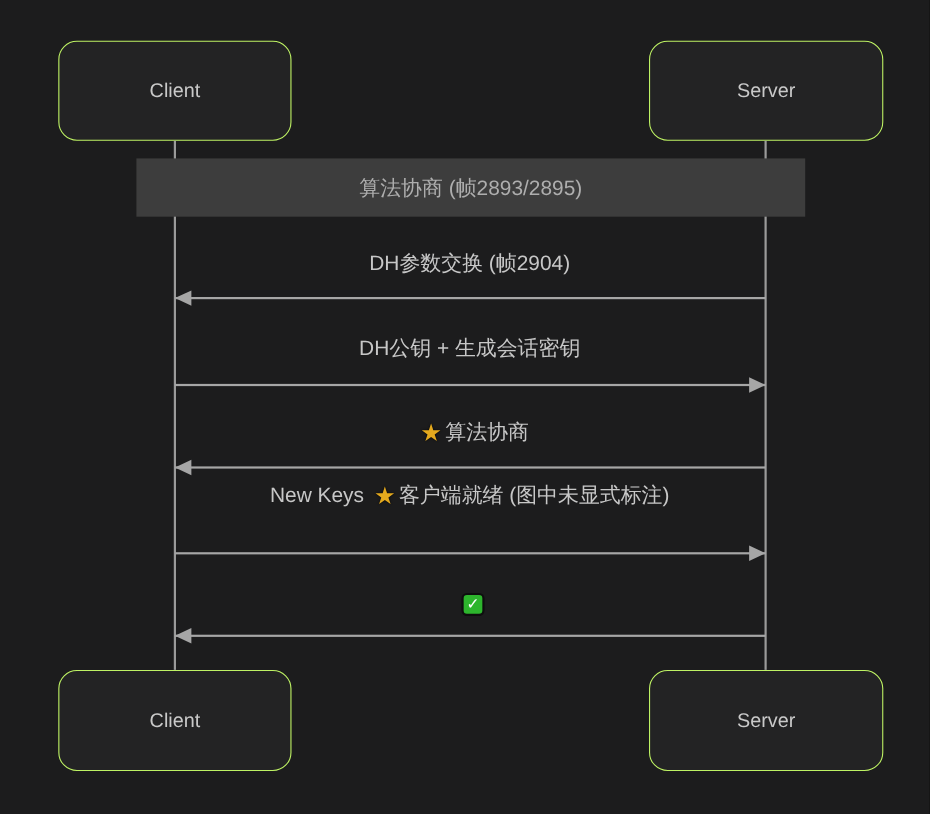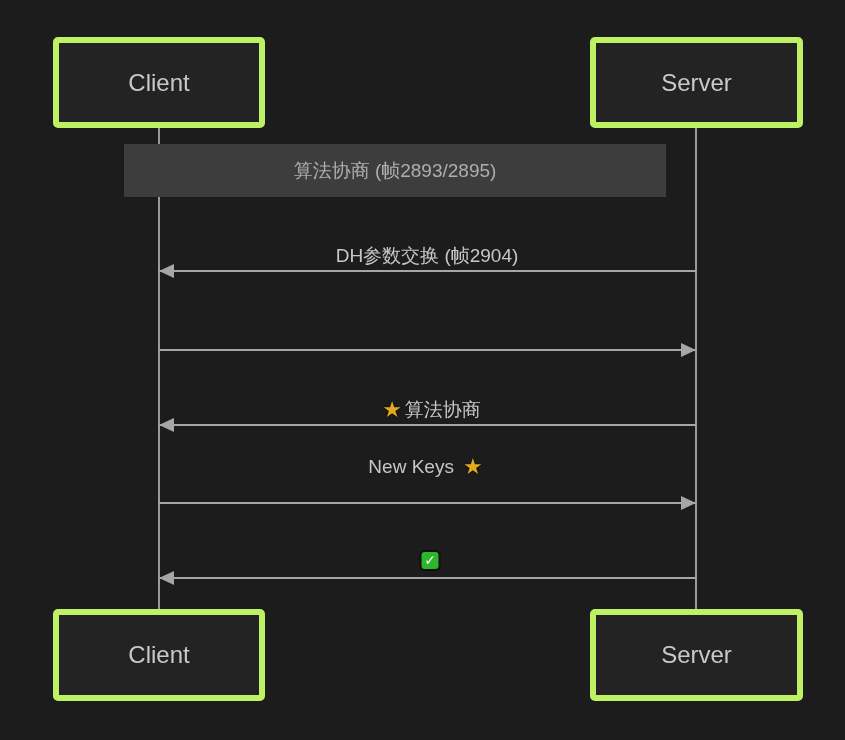--- a/index.html
+++ b/index.html
@@ -10,69 +10,68 @@
     height: 740px;
     background: #1c1c1d;
     font-family: "Liberation Sans", "DejaVu Sans", sans-serif;
     overflow: hidden;
   }
   .actor-box {
     position: absolute;
     width: 212px;
     height: 91px;
     background: #232324;
-    border: 6px solid #bef264;
-    border-radius: 5px;
+    border: 1px solid #bef264;
+    border-radius: 17px;
     display: flex;
     align-items: center;
     justify-content: center;
     color: #c9c9c9;
-    font-size: 24px;
+    font-size: 18px;
   }
   #actor-client-top  { left: 53px;  top: 37px; }
   #actor-server-top  { left: 590px; top: 37px; width: 213px; }
   #actor-client-bottom { left: 53px;  top: 609px; height: 92px; }
   #actor-server-bottom { left: 590px; top: 609px; width: 213px; height: 92px; }
 
   .lifeline {
     position: absolute;
     top: 128px;
     width: 2px;
     height: 481px;
     background: #9a9a9a;
   }
   #lifeline-client { left: 158px; }
   #lifeline-server { left: 695px; }
 
   .note-band {
     position: absolute;
     left: 124px;
     top: 144px;
-    width: 542px;
+    width: 608px;
     height: 53px;
     background: #3d3d3d;
     display: flex;
     align-items: center;
     justify-content: center;
     color: #aeaeae;
     font-size: 19px;
   }
 
   .msg-label {
     position: absolute;
     left: 427px;
     transform: translateX(-50%);
     white-space: nowrap;
     color: #c7c7c7;
     font-size: 19px;
     line-height: 26px;
     height: 26px;
     display: flex;
-    align-items: flex-start;
-    margin-top: 16px;
+    align-items: flex-end;
   }
   #msg-label-1 { top: 227px; }
   #msg-label-2 { top: 305px; }
   #msg-label-3 { top: 381px; }
   #msg-label-4 { top: 438px; }
   #msg-label-5 { top: 534px; }
 
   .msg-line {
     position: absolute;
     left: 159px;
@@ -139,33 +138,37 @@
   <div class="note-band">
     <span>算法协商 (帧2893/2895)</span>
   </div>
 
   <div class="msg-label" id="msg-label-1">
     <span>DH参数交换 (帧2904)</span>
   </div>
   <div class="msg-line" id="msg-line-1"></div>
   <div class="arrowhead left" id="arrowhead-1"></div>
 
+  <div class="msg-label" id="msg-label-2">
+    <span>DH公钥 + 生成会话密钥</span>
+  </div>
   <div class="msg-line" id="msg-line-2"></div>
   <div class="arrowhead right" id="arrowhead-2"></div>
 
   <div class="msg-label" id="msg-label-3">
     <span class="star-icon">★</span>
     <span>算法协商</span>
   </div>
   <div class="msg-line" id="msg-line-3"></div>
   <div class="arrowhead left" id="arrowhead-3"></div>
 
   <div class="msg-label" id="msg-label-4">
     <span>New Keys</span>
     <span class="star-icon">★</span>
+    <span>客户端就绪 (图中未显式标注)</span>
   </div>
   <div class="msg-line" id="msg-line-4"></div>
   <div class="arrowhead right" id="arrowhead-4"></div>
 
   <div class="msg-label" id="msg-label-5">
     <span class="check-icon">✓</span>
   </div>
   <div class="msg-line" id="msg-line-5"></div>
   <div class="arrowhead left" id="arrowhead-5"></div>
 

